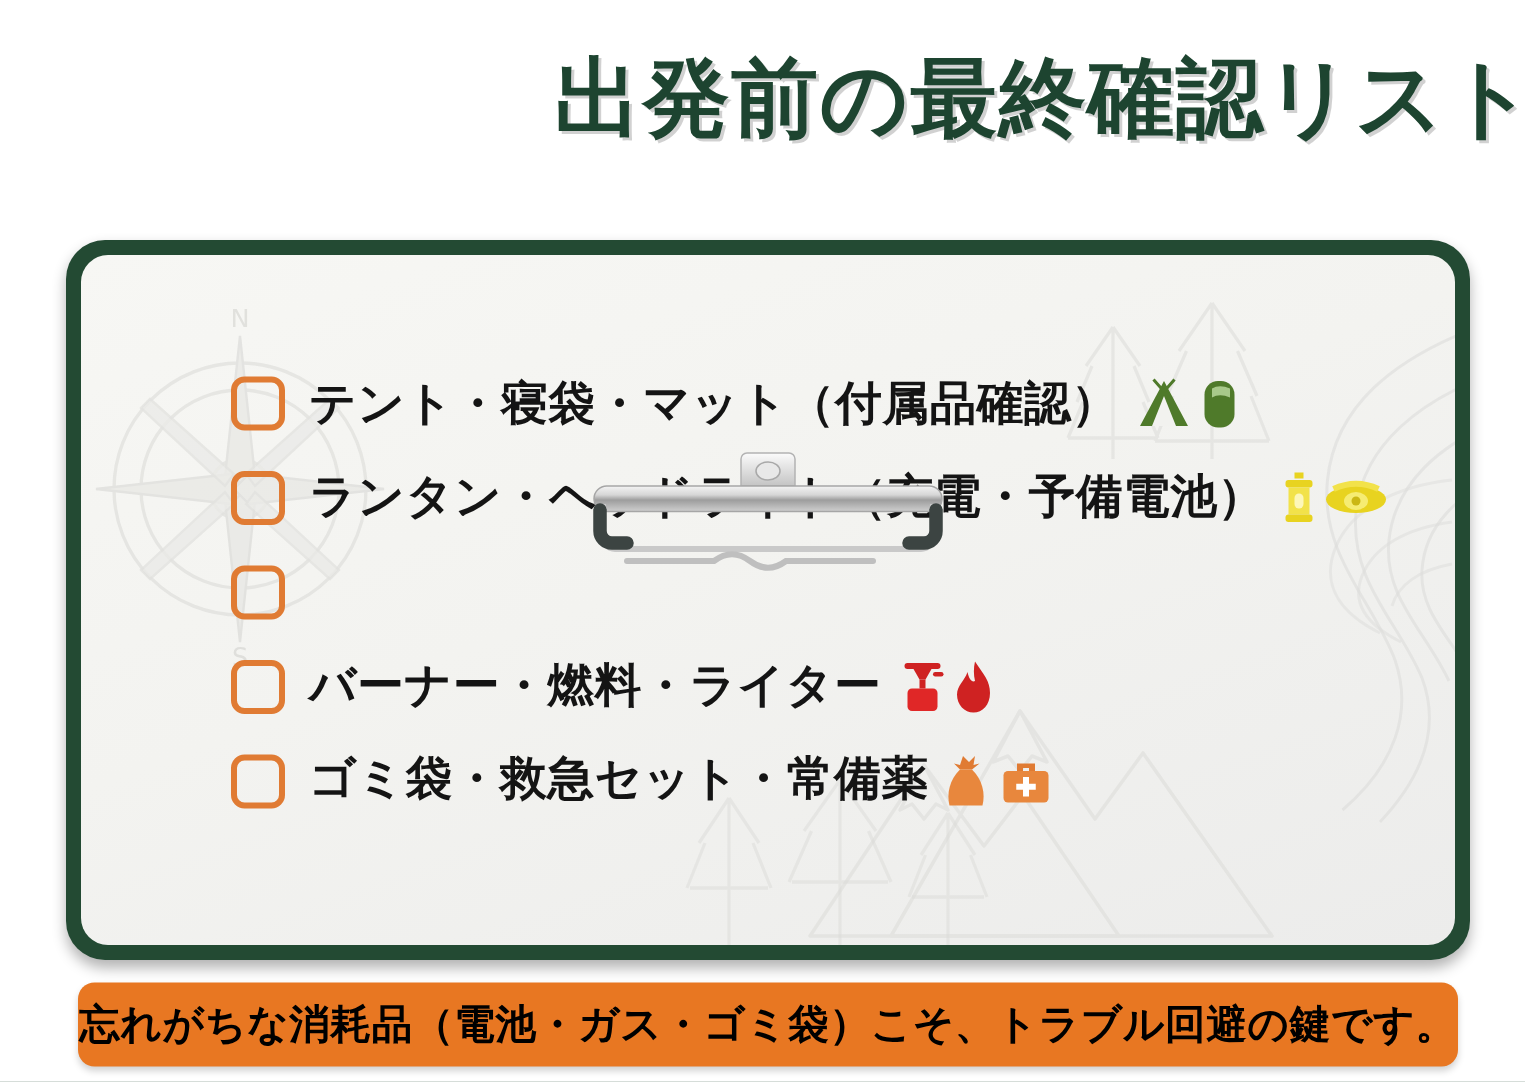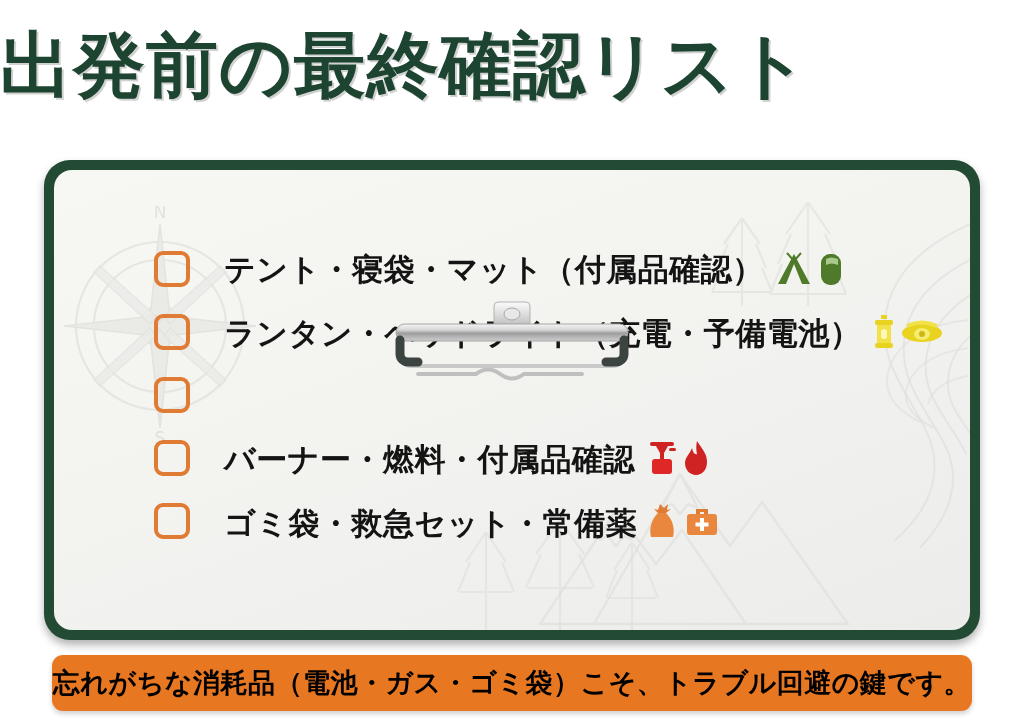--- a/index.html
+++ b/index.html
@@ -24,22 +24,22 @@
     height: 721px;
     background: #ffffff;
   }
 
   
   #title {
     position: absolute;
     top: 22px;
     left: 0;
     width: 1024px;
-    text-align: left;
-    font-size: 72px;
+    text-align: right;
+    font-size: 58px;
     line-height: 86px;
     font-weight: 700;
     color: #1d4430;
     letter-spacing: 1px;
     text-shadow: 2px 2px 0 rgba(0,0,0,0.18);
     white-space: nowrap;
     font-family: "DejaVu Sans", "Liberation Sans", sans-serif;
   }
 
   
@@ -119,21 +119,21 @@
     letter-spacing: 0.5px;
   }
   .row-text .important { color: #e07b33; }
   .row-icons {
     margin-left: 10px;
     display: inline-flex;
     align-items: center;
     gap: 4px;
     vertical-align: middle;
   }
-  .row-line { display: flex; align-items: flex-end; margin-left: 18px; }
+  .row-line { display: flex; align-items: flex-start; }
 
   
   #banner {
     position: absolute;
     left: 52px;
     top: 655px;
     width: 920px;
     height: 56px;
     border-radius: 11px;
     background: #e87722;
@@ -266,21 +266,21 @@
           </div>
         </div>
 
         <div class="check-row">
           <div class="checkbox"></div>
         </div>
 
         <div class="check-row">
           <div class="checkbox"></div>
           <div class="row-line">
-            <span class="row-text">バーナー・燃料・付属品確認</span>
+            <span class="row-text">バーナー・燃料・ライター</span>
             <span class="row-icons">
               <svg width="34" height="38" viewBox="0 0 34 38">
                 <rect x="5" y="3" width="24" height="4" rx="2" fill="#cf2222"></rect>
                 <path d="M11 7 L23 7 L19 14 L15 14 Z" fill="#cf2222"></path>
                 <rect x="15" y="14" width="4" height="6" fill="#cf2222"></rect>
                 <rect x="7" y="20" width="20" height="15" rx="3" fill="#e02727"></rect>
                 <rect x="24" y="9" width="7" height="3" rx="1.5" fill="#cf2222"></rect>
               </svg>
               <svg width="26" height="38" viewBox="0 0 26 38">
                 <path d="M14 2 C20 11 24 15 24 23 C24 31 19 36 13 36 C7 36 2 31 2 24 C2 18 7 15 9 9 C10 14 12 16 14 15 C13 11 13 6 14 2 Z" fill="#cf2222"></path>

